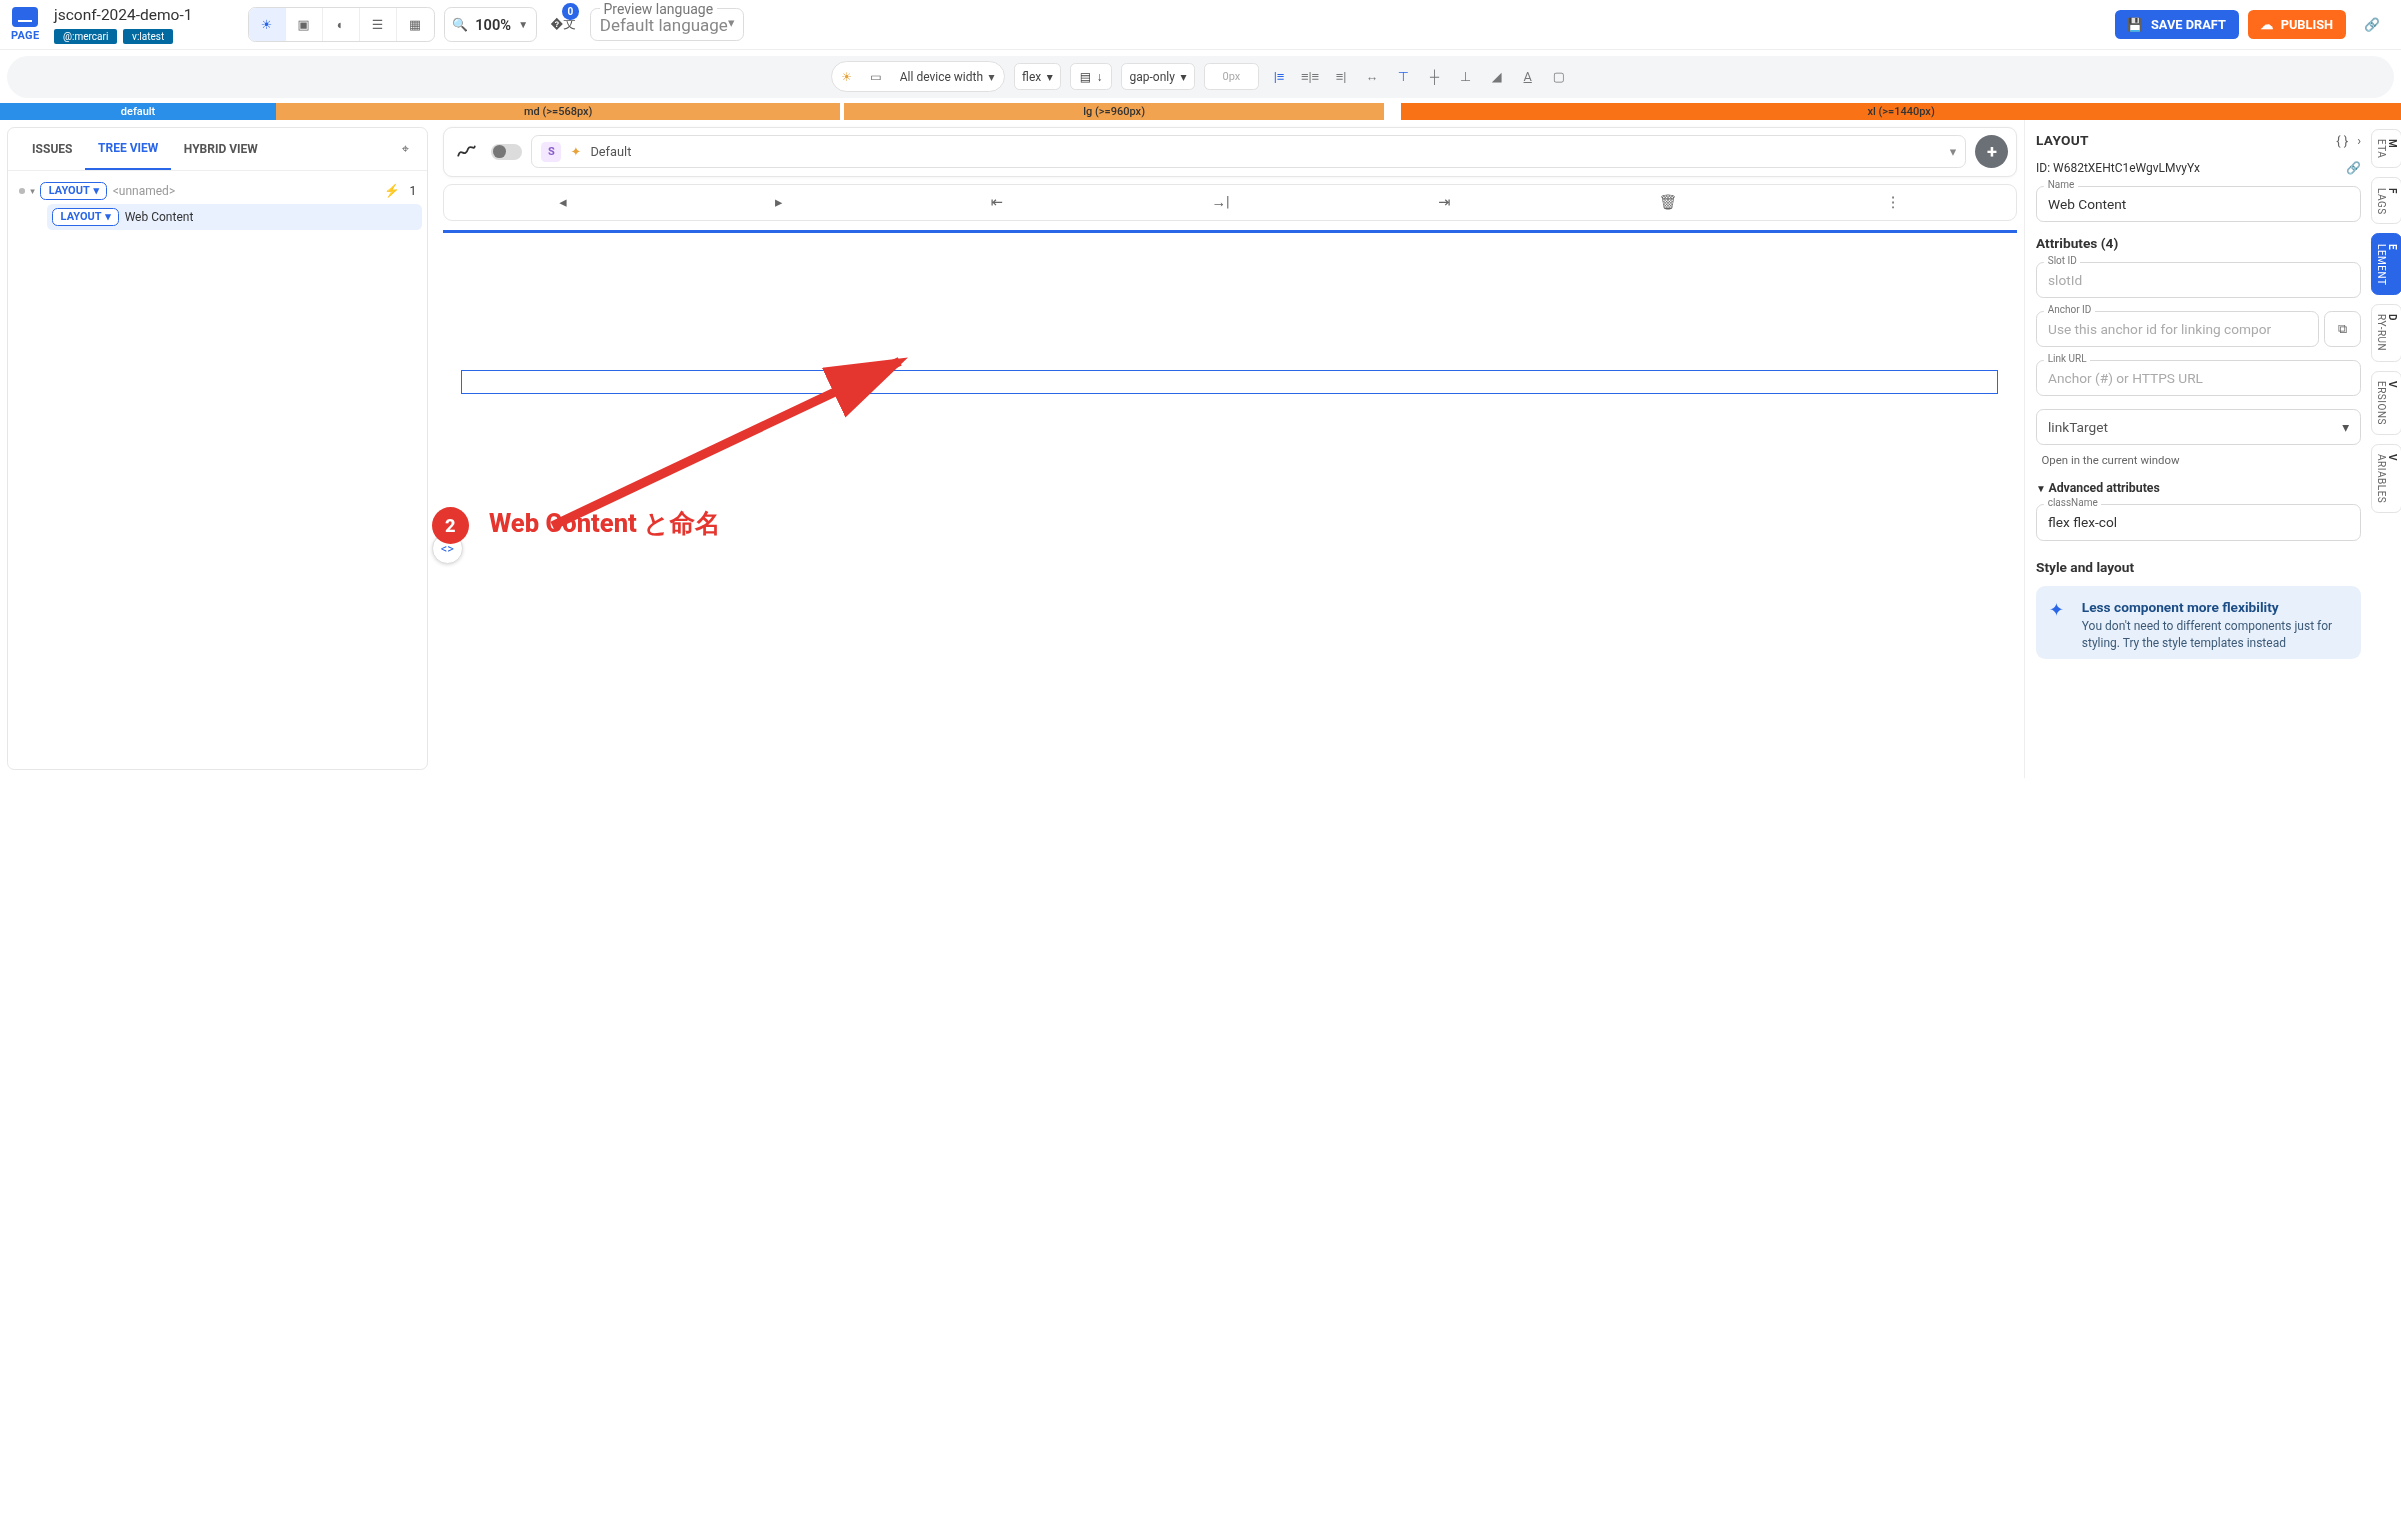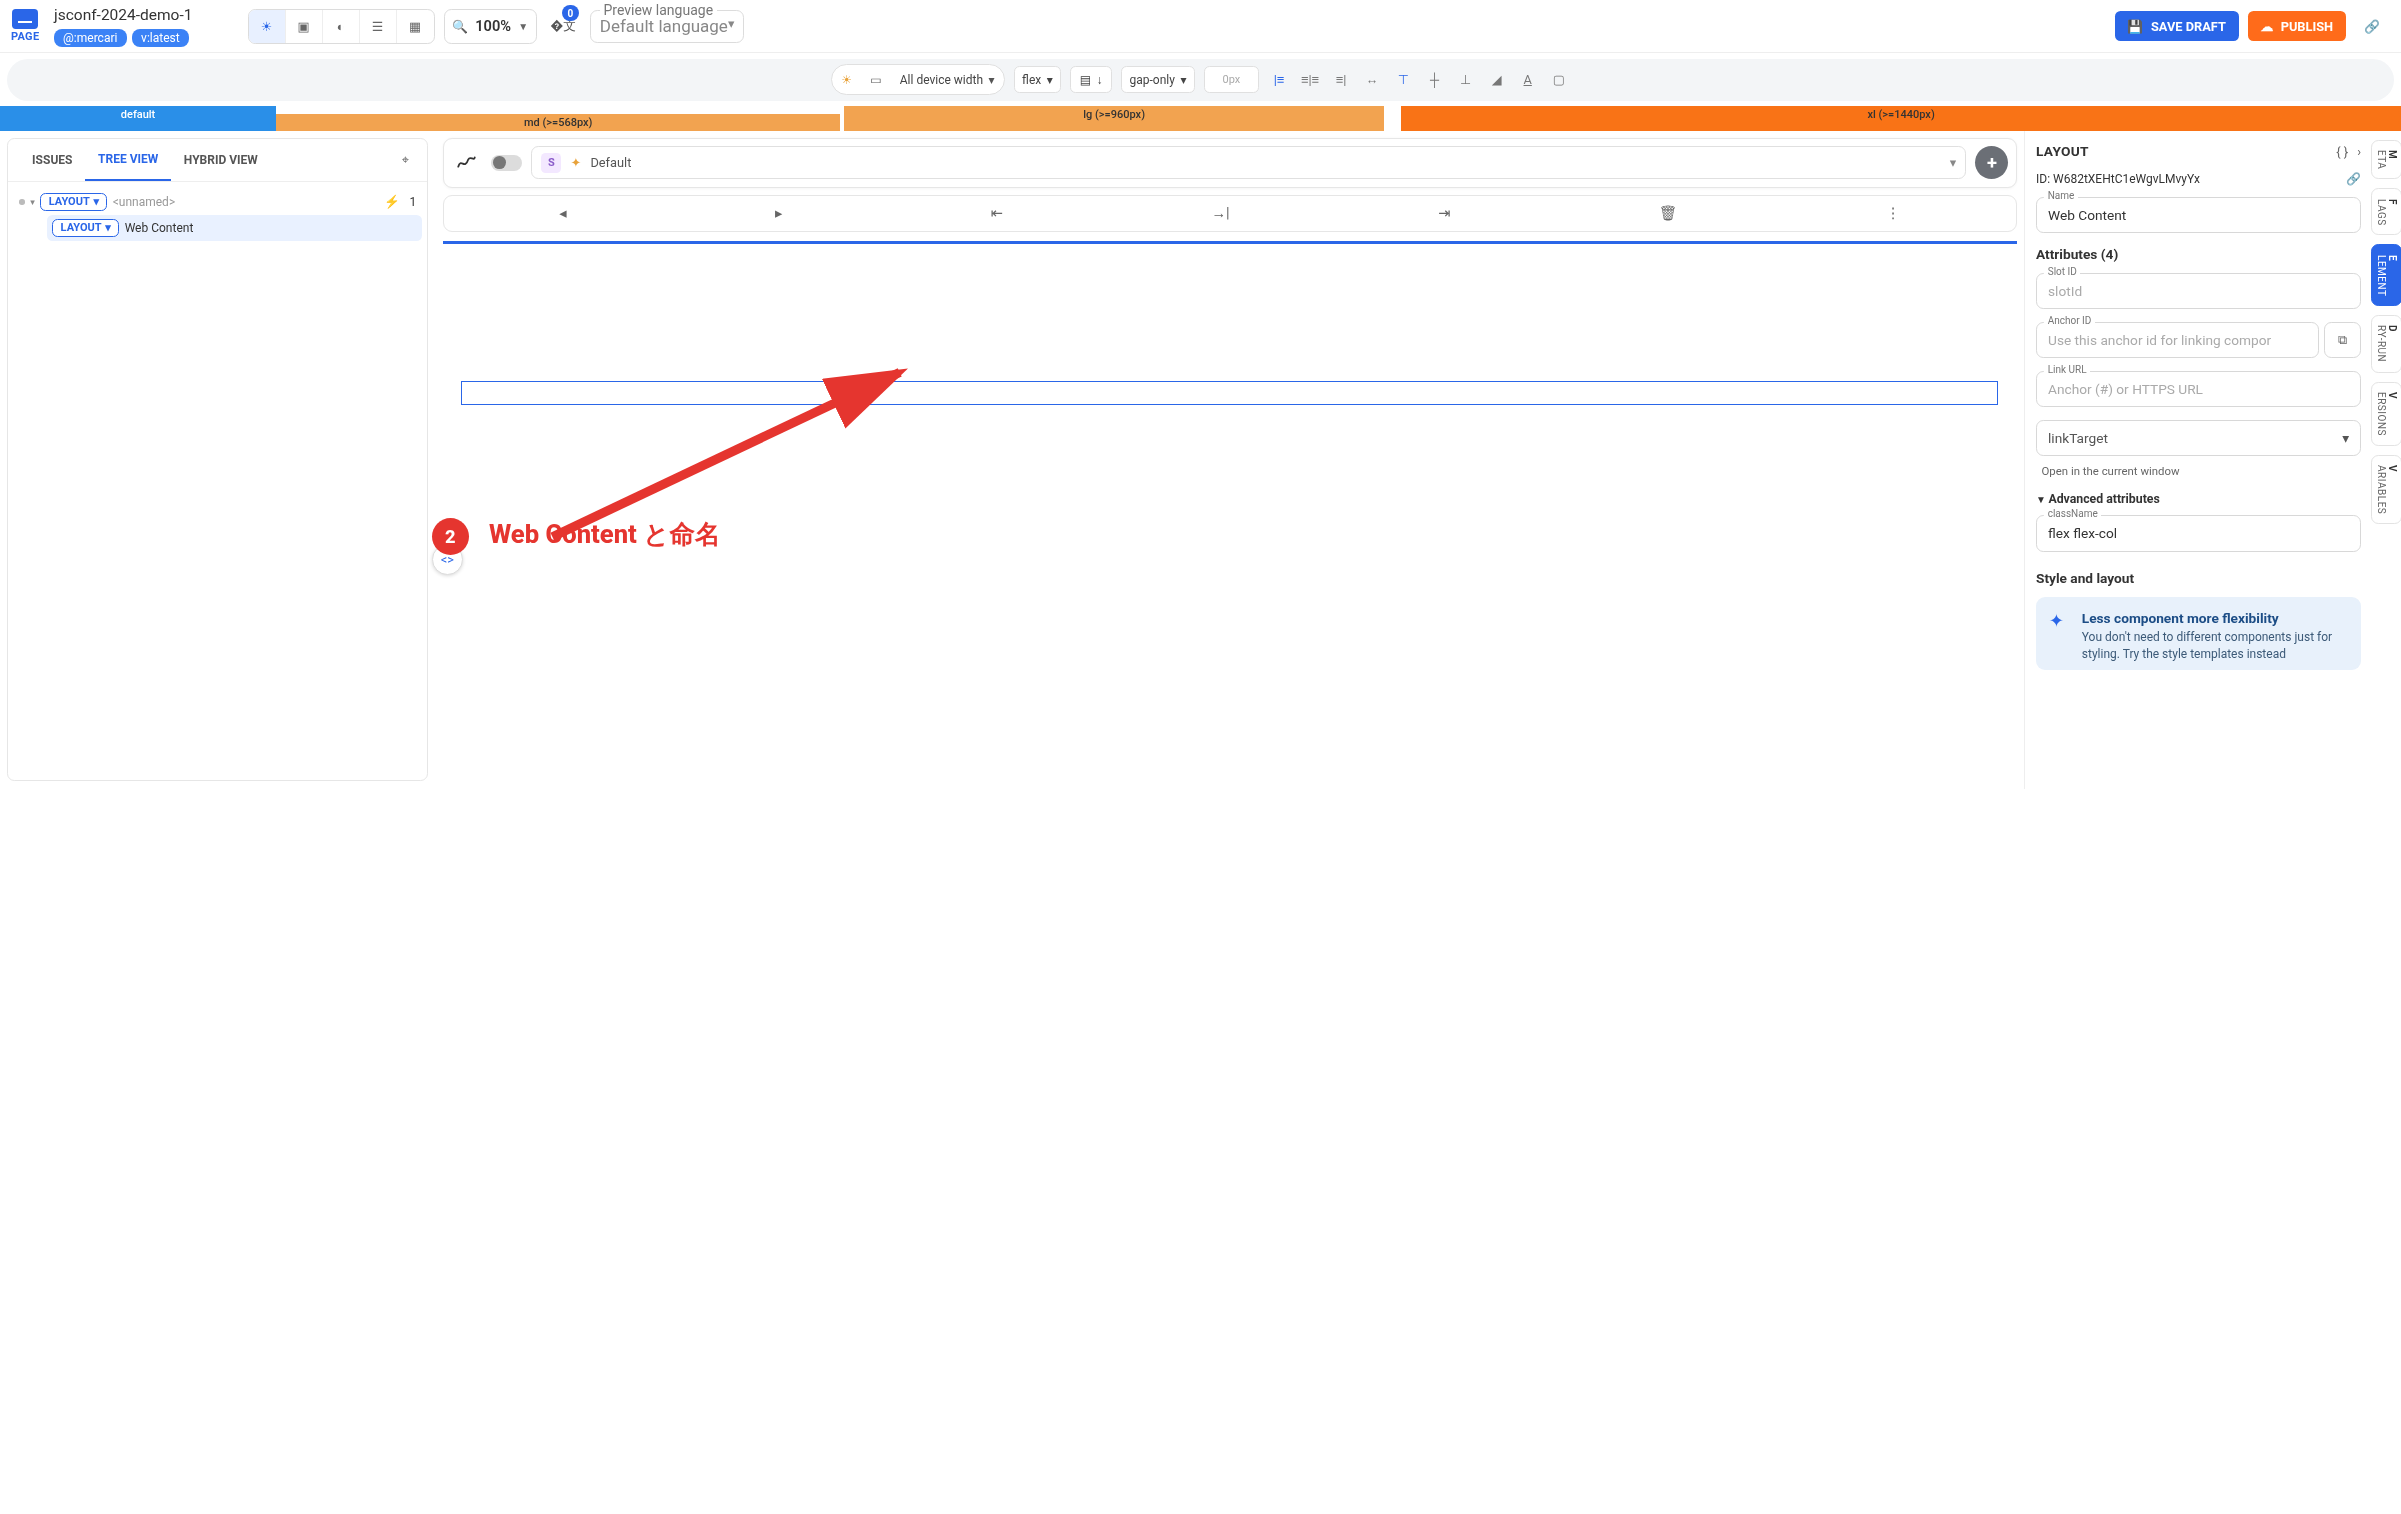--- a/index.html
+++ b/index.html
@@ -7,21 +7,21 @@
 
 
 .topbar { display: flex; align-items: center; padding: 5.5px 11px; gap: 9.1px; border-bottom: 0.9px solid #eee; }
 .page-badge { display: flex; flex-direction: column; align-items: center; margin-right: 5.5px; }
 .page-icon { width: 25.6px; height: 20px; background: #2a66e8; border-radius: 3.7px; position: relative; }
 .page-icon::after { content:""; position:absolute; left:5.5px; right:5.5px; bottom:5.5px; height:1.8px; background:#fff; }
 .page-label { font-size: 11px; font-weight:700; color:#2a66e8; letter-spacing:0.3px; margin-top:1.8px; }
 .title-col { display:flex; flex-direction:column; gap:5.5px; }
 .title { font-weight:400; font-size:15.5px; }
 .chips { display:flex; gap:5.5px; }
-.chip { background:#3b82f6; color:#fff; border-radius:8px; padding:1.8px 9.1px; font-size:12px; }
+.chip { background:#0369a1; color:#fff; border-radius:2px; padding:1.8px 9.1px; font-size:10px; }
 
 .toolbar-box { display:flex; border:0.9px solid #dcdcdc; border-radius:7.3px; overflow:hidden; }
 .tbtn { width:37px; height:33px; display:flex; align-items:center; justify-content:center; border-right:0.9px solid #eee; color:#666; cursor:pointer; }
 .tbtn:last-child { border-right:none; }
 .tbtn.active { background:#e8f0ff; color:#2a66e8; }
 .zoom-box { display:flex; align-items:center; border:0.9px solid #dcdcdc; border-radius:7.3px; height:35px; padding:0 7.3px; gap:7.3px; }
 .zoom-val { font-weight:600; font-size:14.6px; }
 .caret-down { font-size:10px; color:#666; }
 
 .lang-wrap { position:relative; }
@@ -47,21 +47,21 @@
 .mini-dd { display:flex; align-items:center; gap:5.5px; border:0.9px solid #e0e0e0; border-radius:5.5px; padding:3.7px 7.3px; background:#fff; font-size:12px; color:#444; height:27.4px; }
 .mini-input { border:0.9px solid #e0e0e0; border-radius:5.5px; height:27.4px; width:55px; text-align:center; font-size:11px; color:#aaa; background:#fff; }
 .icon-row { display:flex; gap:9.1px; color:#777; }
 .icon-row .ico { width:22px; text-align:center; cursor:pointer; }
 .icon-row .ico.primary { color:#2a66e8; }
 
 
 .bp-bar { display:flex; margin-top:5.5px; font-size:11px; font-weight:500; }
 .bp { text-align:center; padding:1.8px 0; }
 .bp.default { background:#2a8fe8; color:#fff; width:11.5%; }
-.bp.md { background:#f2a350; color:#333; width:23.5%;margin-top:8px; }
+.bp.md { background:#f2a350; color:#333; width:23.5%; }
 .bp.lg { background:#f2a350; color:#333; width:22.5%; margin-left:3.7px; }
 .bp.xl { background:#f97316; color:#333; flex:1; margin-left:17px; }
 
 
 .main { display:flex; height:658px; }
 .col-left { width:421px; border:0.9px solid #e6e6e6; border-radius:7.3px; margin:7.3px; display:flex; flex-direction:column; overflow:hidden; }
 .tabs { display:flex; align-items:center; border-bottom:0.9px solid #eee; padding:0 11px; }
 .tab { padding:12.8px 12.8px; font-weight:700; font-size:12px; color:#555; cursor:pointer; }
 .tab.active { color:#2a66e8; border-bottom:2.7px solid #2a66e8; }
 .target-icon { margin-left:auto; color:#666; padding:7.3px; }

